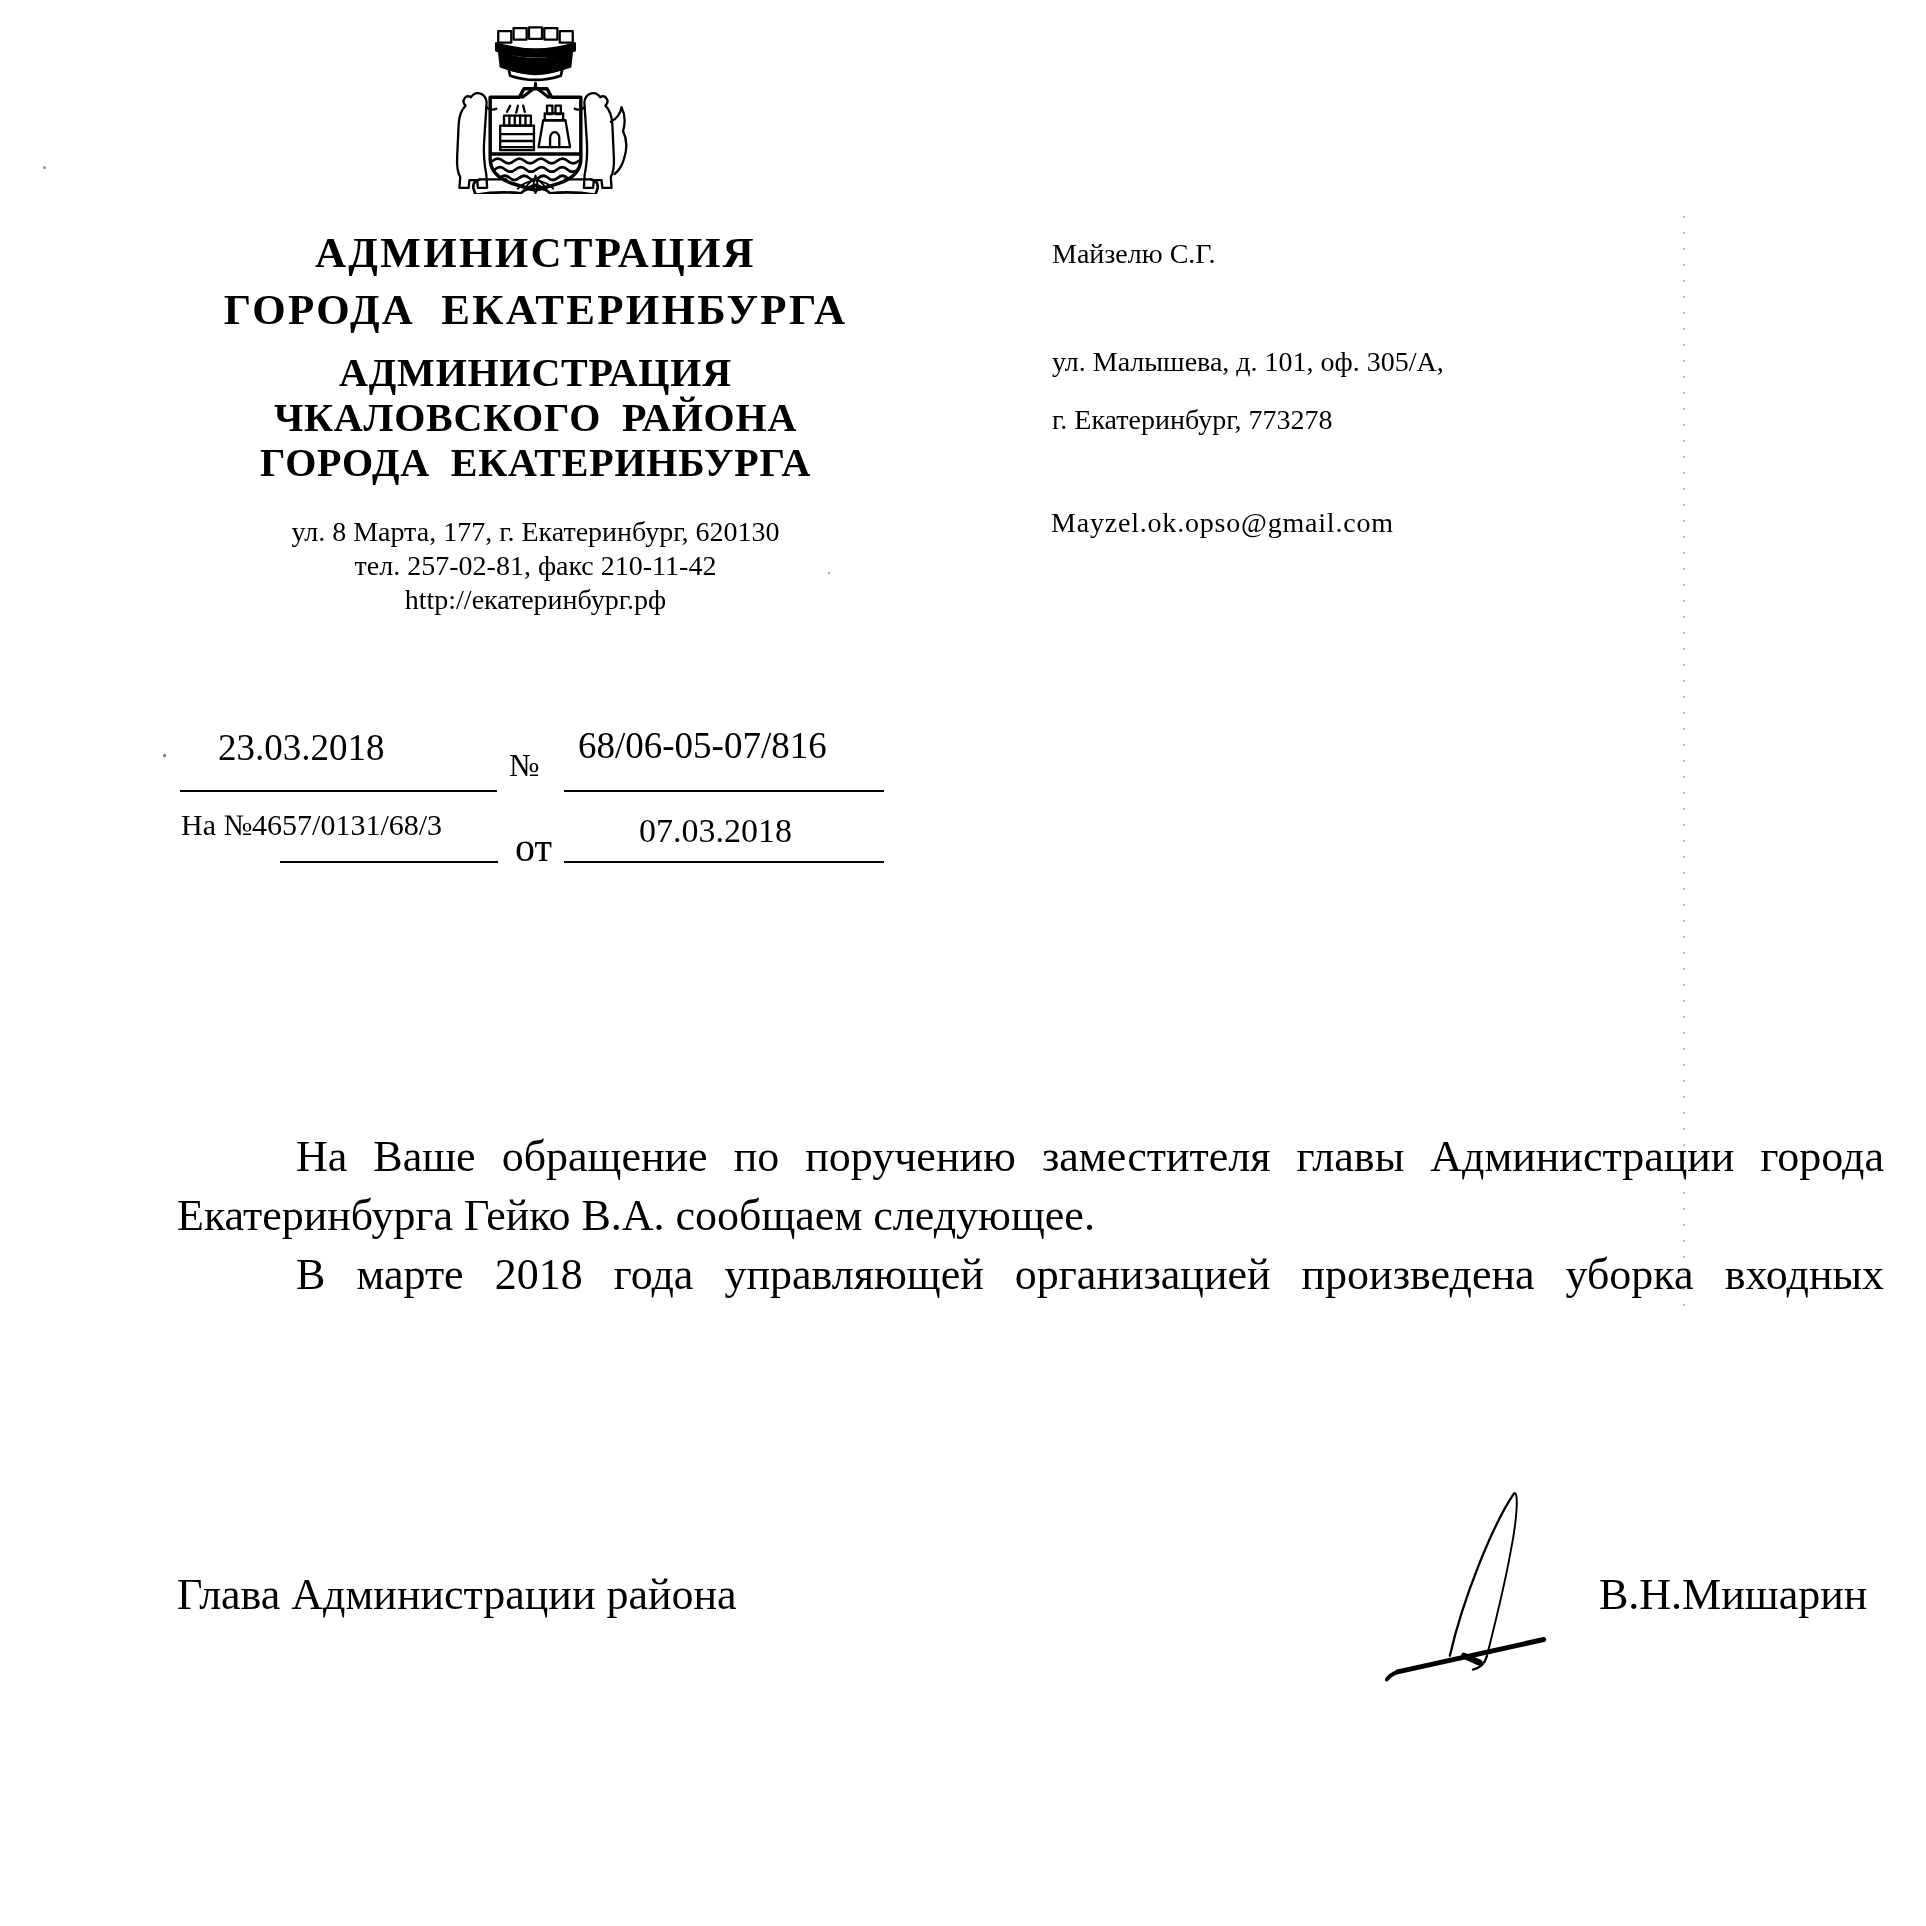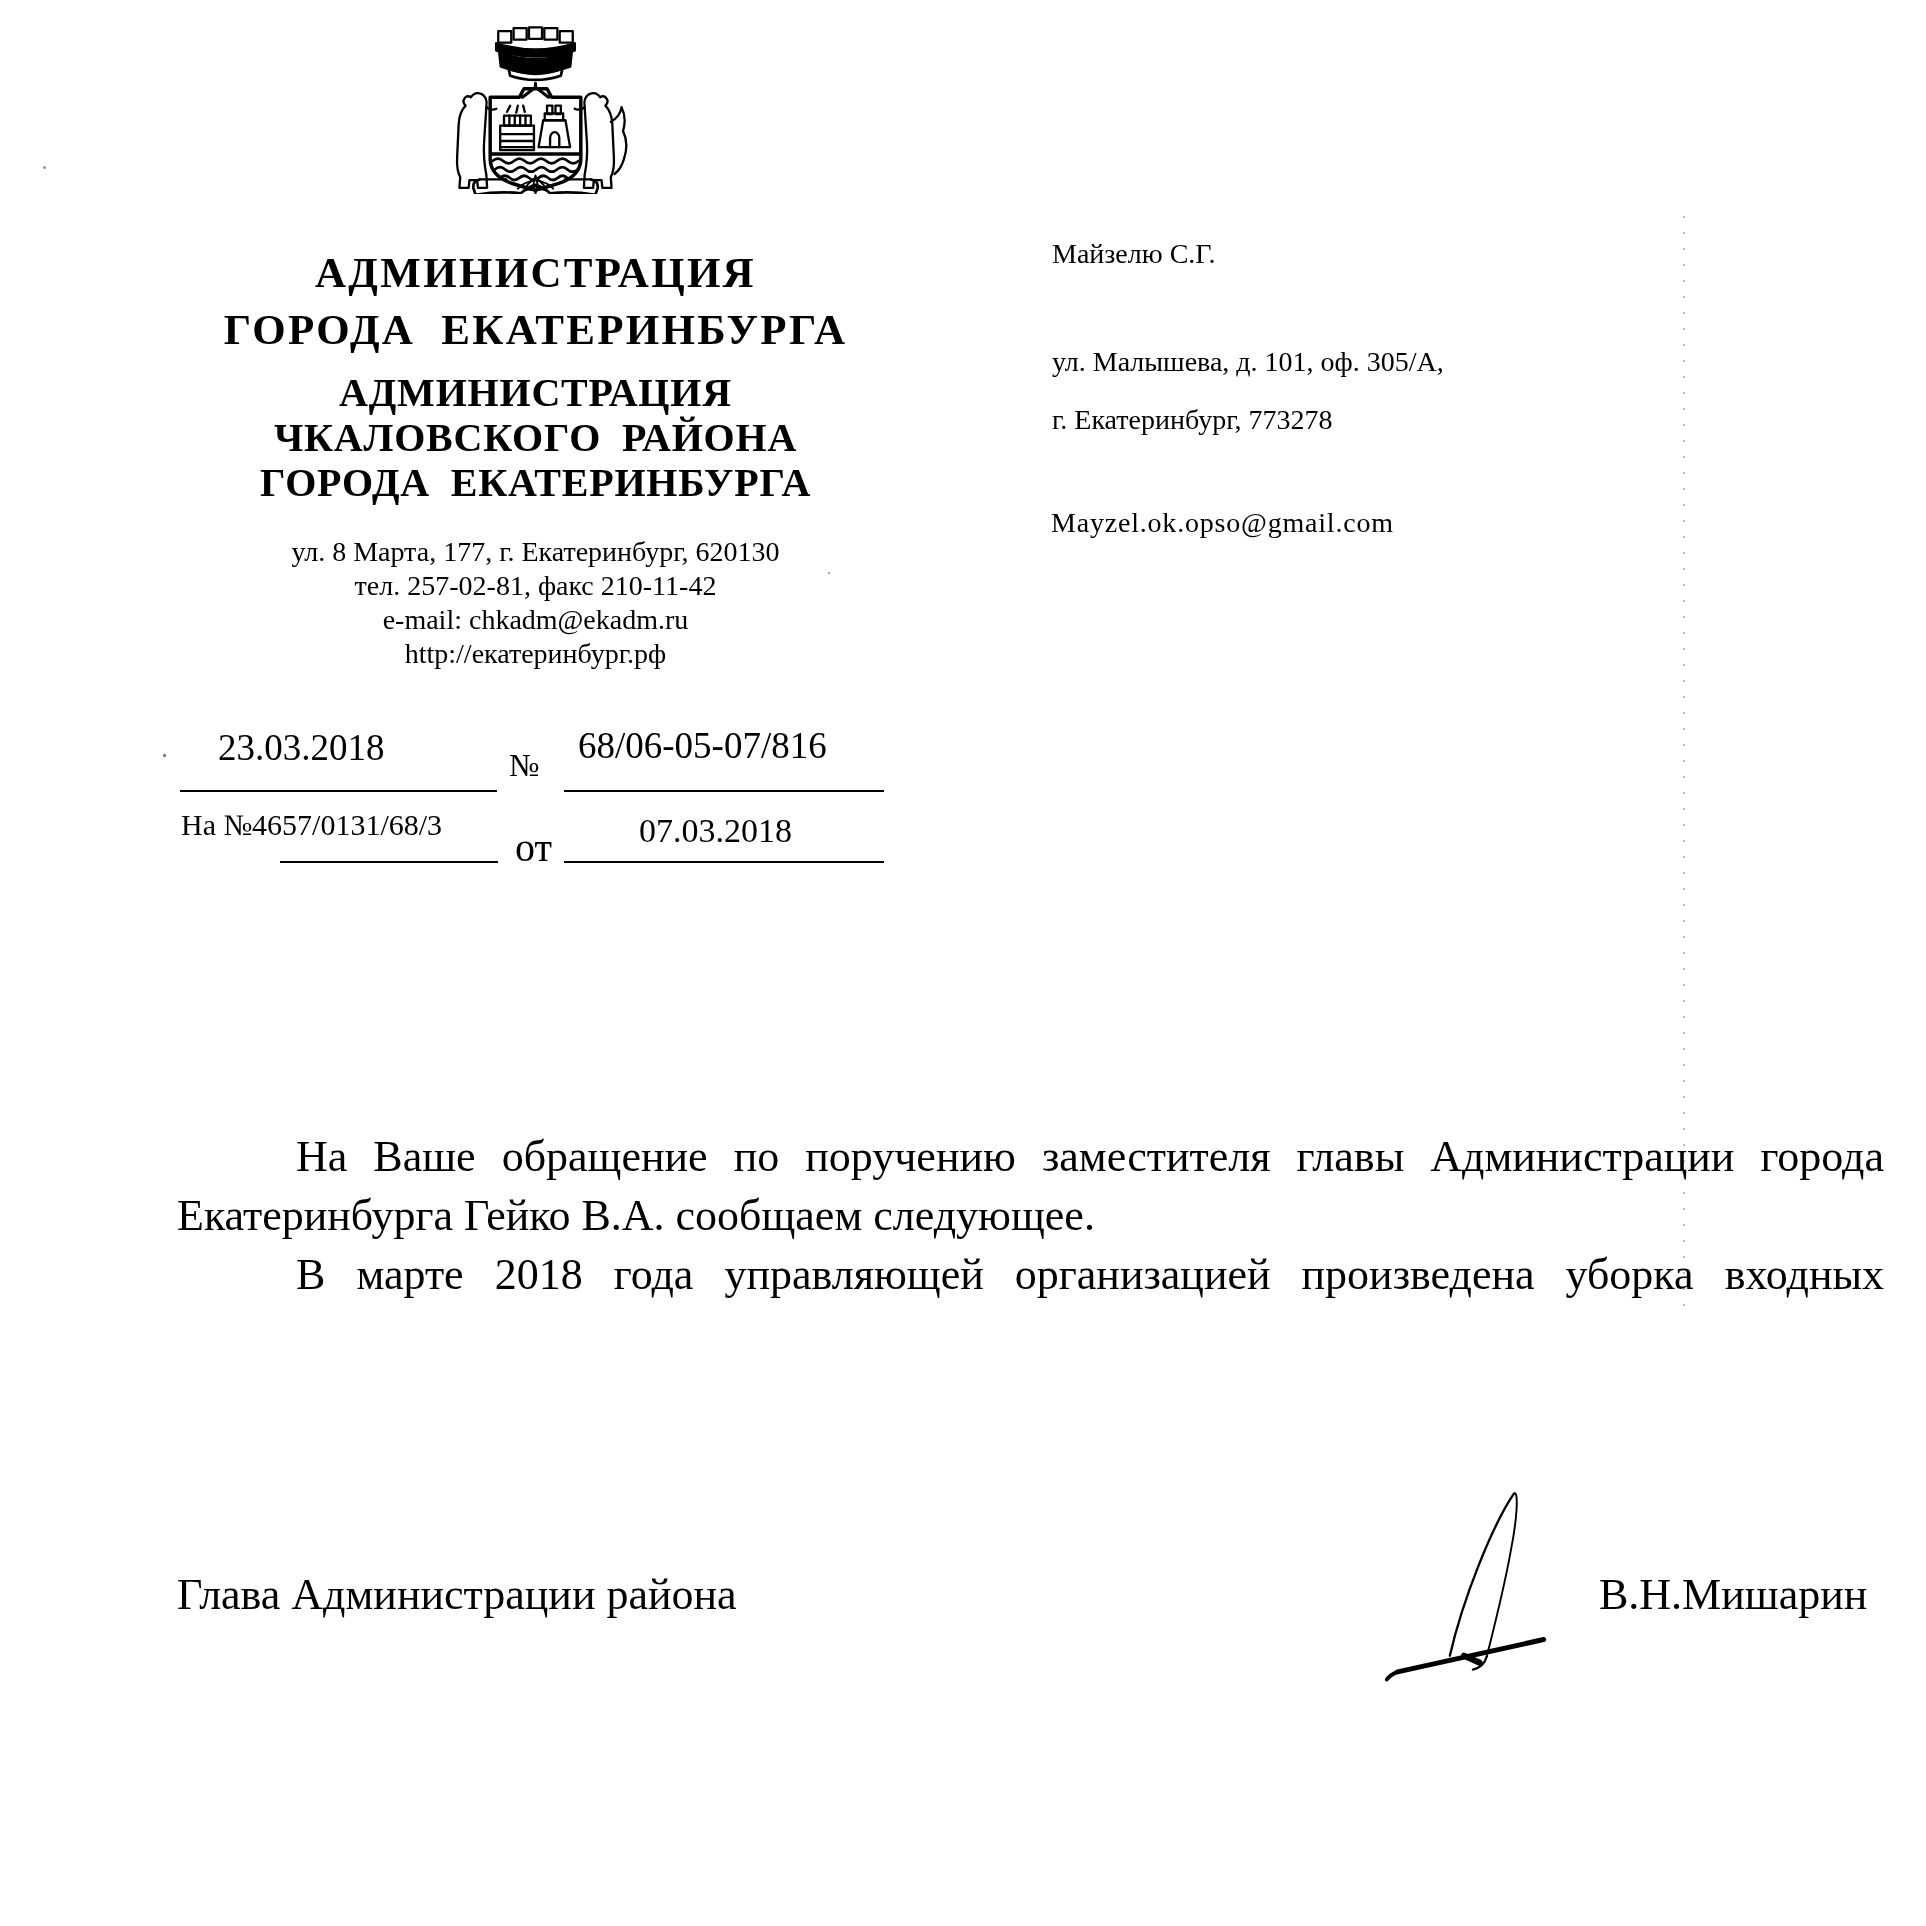--- a/index.html
+++ b/index.html
@@ -4,21 +4,21 @@
 <style>
   html,body{margin:0;padding:0;background:#dcdcdc;}
   .page{
     position:relative;width:1990px;height:2814px;background:#ffffff;
     font-family:"Liberation Serif","DejaVu Serif",serif;color:#000;overflow:hidden;
   }
   .abs{position:absolute;}
 
   
   .emblem{left:443px;top:25.4px;width:185px;height:169px;}
-  .org-col{left:131px;top:244px;width:809px;text-align:center;}
+  .org-col{left:131px;top:224px;width:809px;text-align:center;}
   .org-top{font-size:43px;line-height:57px;font-weight:bold;letter-spacing:2.3px;word-spacing:13px;}
   .org-sub{font-size:40px;line-height:45px;font-weight:bold;letter-spacing:0.8px;word-spacing:10px;margin-top:11.6px;}
   .contacts{font-size:28px;line-height:34px;margin-top:30px;}
 
   
   .ref-date{left:218px;top:726px;font-size:37px;}
   .ref-no-label{left:509px;top:747px;font-size:32px;}
   .ref-number{left:578px;top:724px;font-size:37px;}
   .reply-line{left:181px;top:808px;font-size:30px;}
   .reply-from{left:515px;top:824px;font-size:40px;}
@@ -131,21 +131,20 @@
       <div>ГОРОДА ЕКАТЕРИНБУРГА</div>
     </div>
     <div class="org-sub">
       <div>АДМИНИСТРАЦИЯ</div>
       <div>ЧКАЛОВСКОГО РАЙОНА</div>
       <div>ГОРОДА ЕКАТЕРИНБУРГА</div>
     </div>
     <div class="contacts">
         <div>ул. 8 Марта, 177, г. Екатеринбург, 620130</div>
         <div>тел. 257-02-81, факс 210-11-42</div>
-        <div>e-mail: chkadm@ekadm.ru</div>
         <div>http://екатеринбург.рф</div>
       </div>
   </div>
 
   <div class="abs ref-date">23.03.2018</div>
   <div class="abs ref-no-label">№</div>
   <div class="abs ref-number">68/06-05-07/816</div>
   <div class="abs rule rule-1a"></div>
   <div class="abs rule rule-1b"></div>
 

